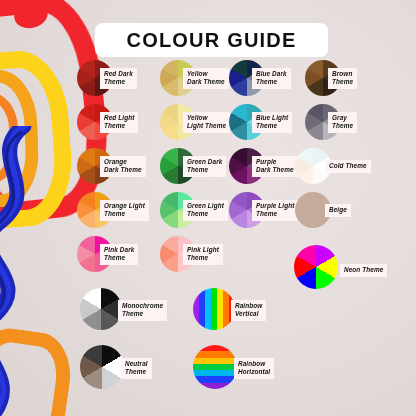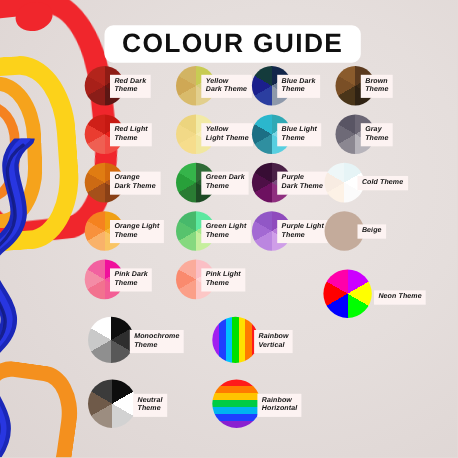--- a/index.html
+++ b/index.html
@@ -57,21 +57,21 @@
   }
 
   
   #title-plate{
     position:absolute;left:95px;top:23px;width:233px;height:34px;
     background:#fff;border-radius:8px;
     display:flex;align-items:center;justify-content:center;
   }
   #title-text{
     font-family:"Liberation Sans", sans-serif;
-    font-weight:700;font-size:24px;letter-spacing:1.2px;
+    font-weight:700;font-size:20px;letter-spacing:1.2px;
     color:#101010;white-space:nowrap;
   }
 
   
   .swatch{position:absolute;}
   .wheel{
     position:absolute;border-radius:50%;overflow:hidden;
     left:0;top:0;
   }
   .tag{

